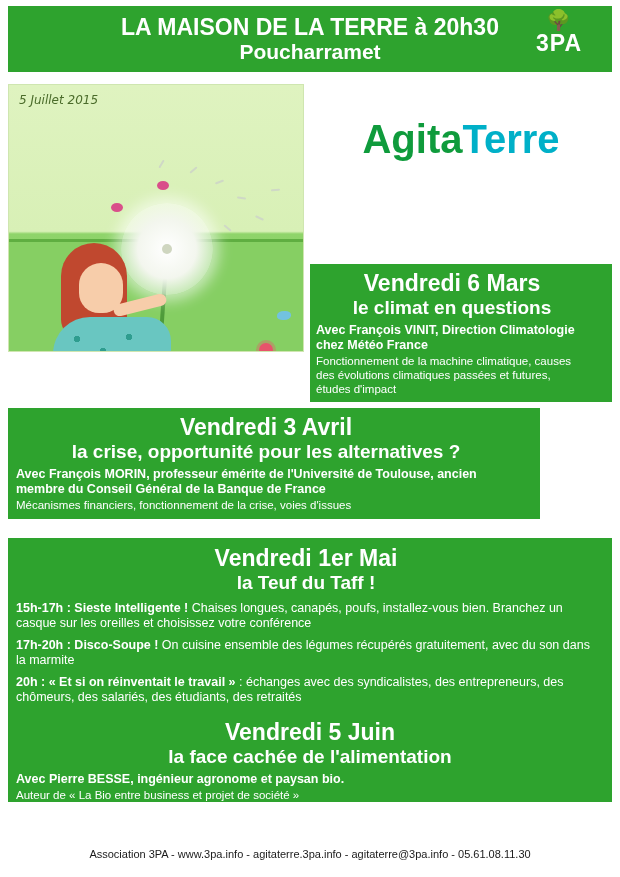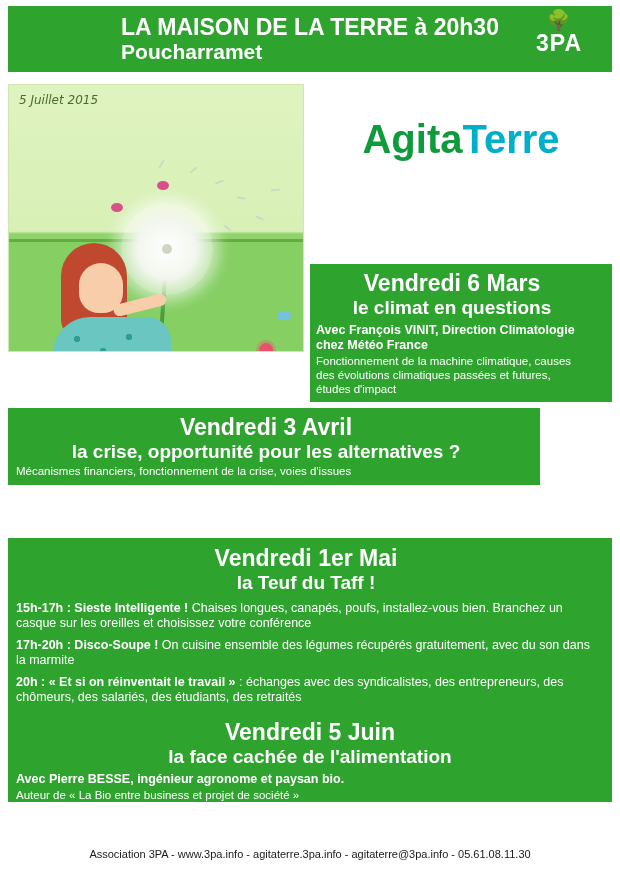--- a/index.html
+++ b/index.html
@@ -24,20 +24,21 @@
   .header {
     position: relative;
     margin: 6px 8px 0 8px;
     height: 66px;
     background: #2ea32e;
     display: flex;
     align-items: center;
     justify-content: center;
   }
   .header-text {
+    text-align: center;
     color: #ffffff;
     line-height: 1.05;
   }
   .header-line1 {
     font-size: 23px;
     font-weight: bold;
     letter-spacing: 0px;
     display: block;
   }
   .header-line2 {
@@ -411,20 +412,21 @@
   <div class="band block-mars">
     <span class="b-title">Vendredi 6 Mars</span>
     <span class="b-sub">le climat en questions</span>
     <span class="b-person">Avec François VINIT, Direction Climatologie chez Météo France</span>
     <span class="b-desc">Fonctionnement de la machine climatique, causes des évolutions climatiques passées et futures, études d'impact</span>
   </div>
 
   <div class="band block-avril">
     <span class="b-title">Vendredi 3 Avril</span>
     <span class="b-sub">la crise, opportunité pour les alternatives ?</span>
+    <span class="b-person">Avec François MORIN, professeur émérite de l'Université de Toulouse, ancien membre du Conseil Général de la Banque de France</span>
     <span class="b-desc">Mécanismes financiers, fonctionnement de la crise, voies d'issues</span>
   </div>
 
   <div class="band block-mai">
     <span class="b-title">Vendredi 1er Mai</span>
     <span class="b-sub">la Teuf du Taff !</span>
 
     <span class="item">
       <b>15h-17h : Sieste Intelligente !</b><span> Chaises longues, canapés, poufs, installez-vous bien. Branchez un casque sur les oreilles et choisissez votre conférence</span>
     </span>

